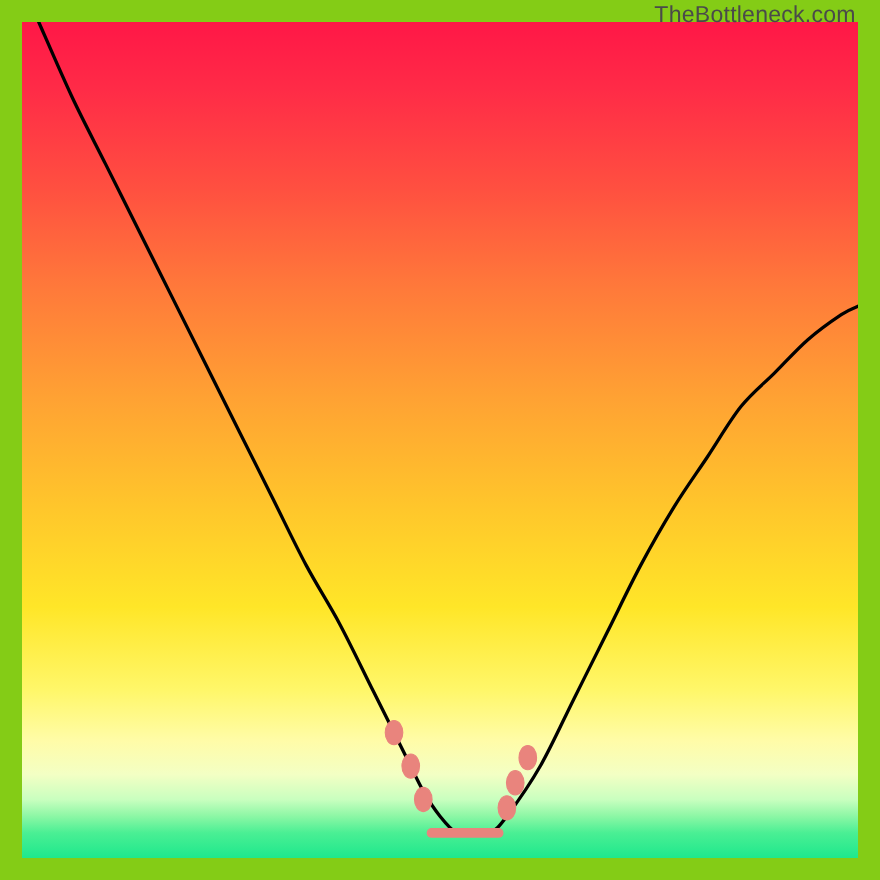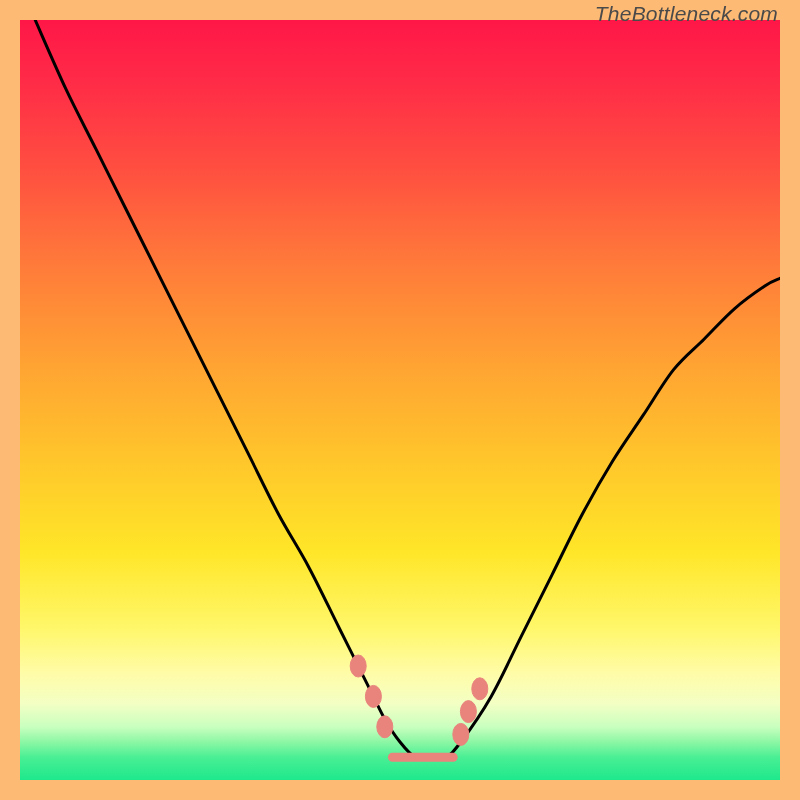--- a/index.html
+++ b/index.html
@@ -8,22 +8,21 @@
     width: 800px;
     height: 800px;
     background: #000;
     overflow: hidden;
     font-family: Arial, Helvetica, sans-serif;
   }
   .frame {
     position: absolute;
     top: 0; left: 0;
     width: 800px; height: 800px;
-    background: #fdba74;
-    font-style: italic;
+    background: #84cc16;
   }
   .plot-area {
     position: absolute;
     top: 20px; left: 20px;
     width: 760px; height: 760px;
     overflow: hidden;
   }
   .gradient {
     position: absolute;
     top: 0; left: 0; right: 0; bottom: 0;

